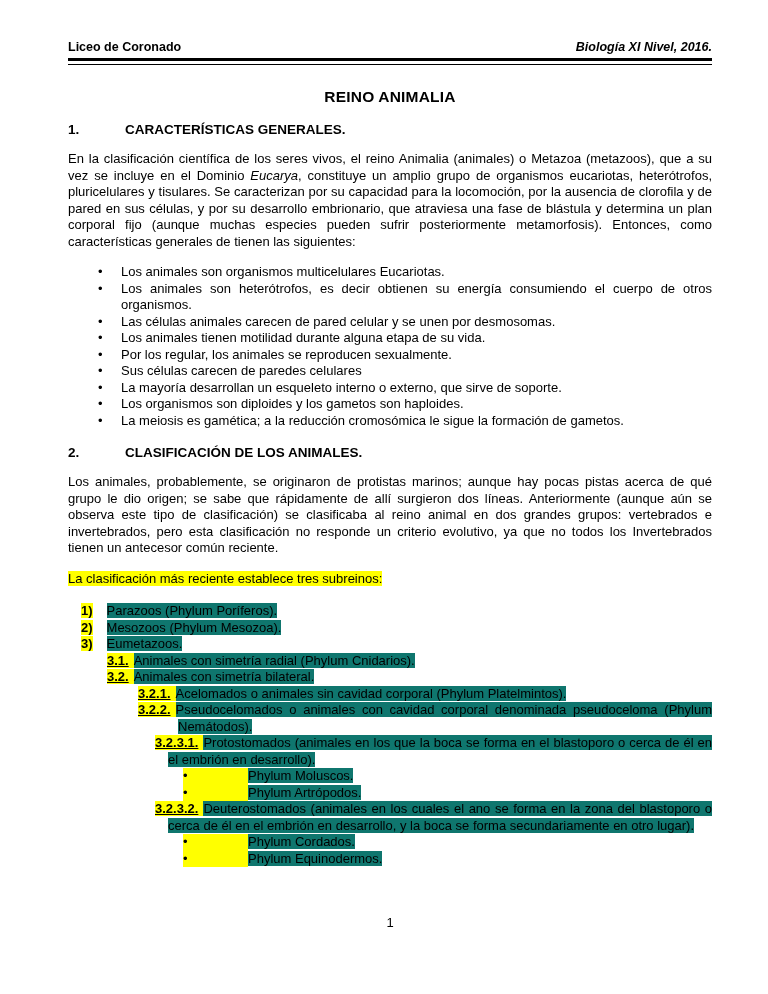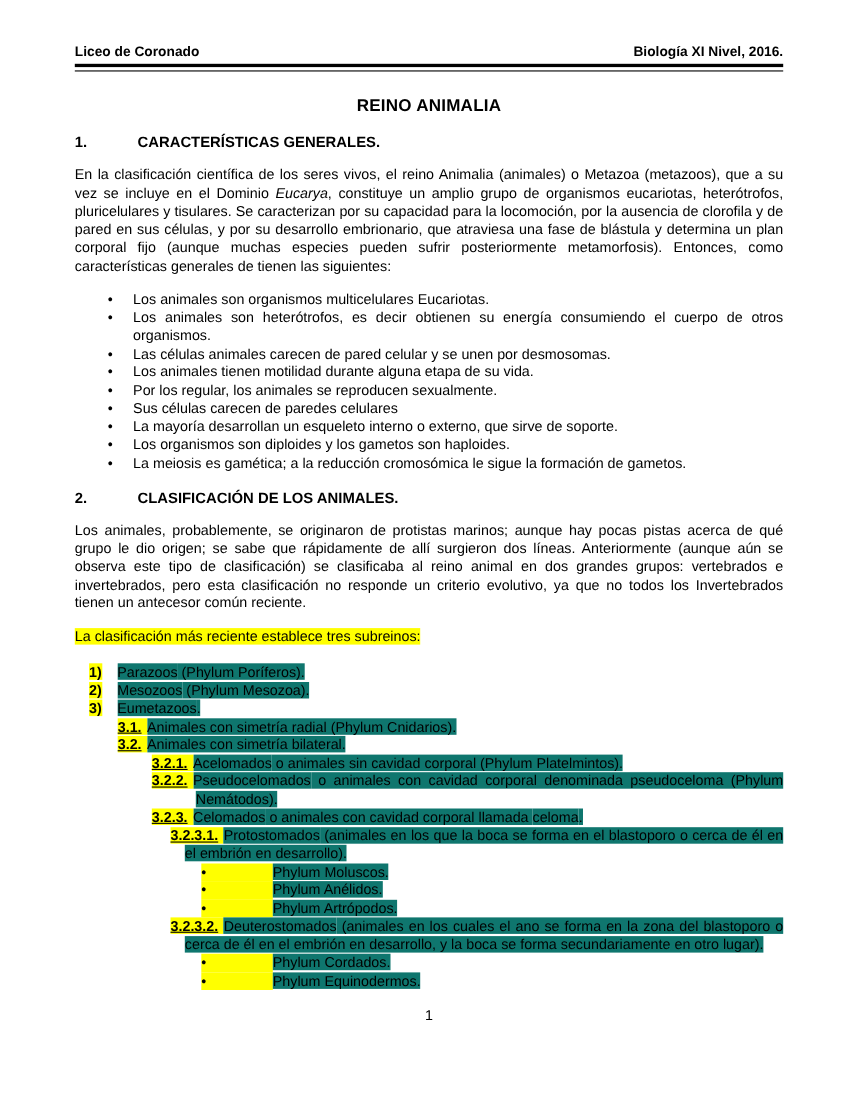--- a/index.html
+++ b/index.html
@@ -2,21 +2,21 @@
 <html><head>
 <meta charset="utf-8">
 <style>
   html,body{margin:0;padding:0;background:#ffffff;}
   .page{
     position:relative;width:768px;height:994px;background:#ffffff;overflow:hidden;
     font-family:"Liberation Sans","DejaVu Sans",sans-serif;color:#000;
   }
   .content{position:absolute;left:68px;top:40px;width:644px;}
   .hdr{display:flex;justify-content:space-between;align-items:flex-start;font-size:12.5px;font-weight:700;line-height:15px;}
-  .hdr .right{}
+  .hdr .right{font-style:italic;}
   .rule{margin-top:3px;border-top:3px solid #000;border-bottom:1px solid #000;height:3px;}
   .title{margin-top:22px;text-align:center;font-size:15.5px;font-weight:700;line-height:19px;letter-spacing:.2px;}
   .h-sec{margin-top:15px;font-size:13.5px;font-weight:700;line-height:17px;display:flex;}
   .h-sec .secnum{flex:0 0 57px;width:57px;}
   .body-text{font-size:13px;line-height:16.5px;}
   .para{margin-top:13px;text-align:justify;}
   .blist{margin-top:14px;}
   .bitem{position:relative;padding-left:53px;text-align:justify;}
   .bitem .bm{position:absolute;left:30px;top:0;}
   .b{font-weight:400;}
@@ -80,24 +80,22 @@
     <div class="hlline body-text"><span class="hl">La clasificación más reciente establece tres subreinos:</span></div>
 
     <div class="outline body-text">
       <div class="oline lv1"><span class="num hl">1)</span><span class="hlruns"><span class="b">Parazoos</span><span> (Phylum Poríferos).</span></span></div>
       <div class="oline lv1"><span class="num hl">2)</span><span class="hlruns"><span class="b">Mesozoos</span><span> (Phylum Mesozoa).</span></span></div>
       <div class="oline lv1"><span class="num hl">3)</span><span class="hlruns"><span class="b">Eumetazoos</span><span>.</span></span></div>
       <div class="oline lv2"><span class="num hl numpr">3.1.</span><span class="hlruns"><span>Animales con simetría radial (Phylum Cnidarios).</span></span></div>
       <div class="oline lv2"><span class="num hl numpr">3.2.</span><span class="hlruns"><span>Animales con simetría bilateral.</span></span></div>
       <div class="oline lv3"><span class="num hl numpr">3.2.1.</span><span class="hlruns"><span class="b">Acelomados</span><span> o animales sin cavidad corporal (Phylum Platelmintos).</span></span></div>
       <div class="oline lv3 just"><span class="num hl numpr">3.2.2.</span><span class="hlruns"><span class="b">Pseudocelomados</span><span> o animales con cavidad corporal denominada pseudoceloma (Phylum Nemátodos).</span></span></div>
-      <div class="oline lv3"><span class="num hl numpr">3.2.3.</span><span class="hlruns"><span class="b">Celomados</span><span> o animales con cavidad corporal llamada </span><span class="b">celoma</span><span>.</span></span></div>
       <div class="oline lv4 just"><span class="num hl numpr">3.2.3.1.</span><span class="hlruns"><span class="b">Protostomados</span><span> (animales en los que la boca se forma en el blastoporo o cerca de él en el embrión en desarrollo).</span></span></div>
       <div class="oline lvb"><span class="obullet hl">•</span><span class="hlruns"><span>Phylum Moluscos.</span></span></div>
-      <div class="oline lvb"><span class="obullet hl">•</span><span class="hlruns"><span>Phylum Anélidos.</span></span></div>
       <div class="oline lvb"><span class="obullet hl">•</span><span class="hlruns"><span>Phylum Artrópodos.</span></span></div>
       <div class="oline lv4 just"><span class="num hl numpr">3.2.3.2.</span><span class="hlruns"><span class="b">Deuterostomados</span><span> (animales en los cuales el ano se forma en la zona del blastoporo o cerca de él en el embrión en desarrollo, y la boca se forma secundariamente en otro lugar).</span></span></div>
       <div class="oline lvb"><span class="obullet hl">•</span><span class="hlruns"><span>Phylum Cordados.</span></span></div>
       <div class="oline lvb"><span class="obullet hl">•</span><span class="hlruns"><span>Phylum Equinodermos.</span></span></div>
     </div>
 
   </div>
 
   <div class="pagenum">1</div>
 </div>

